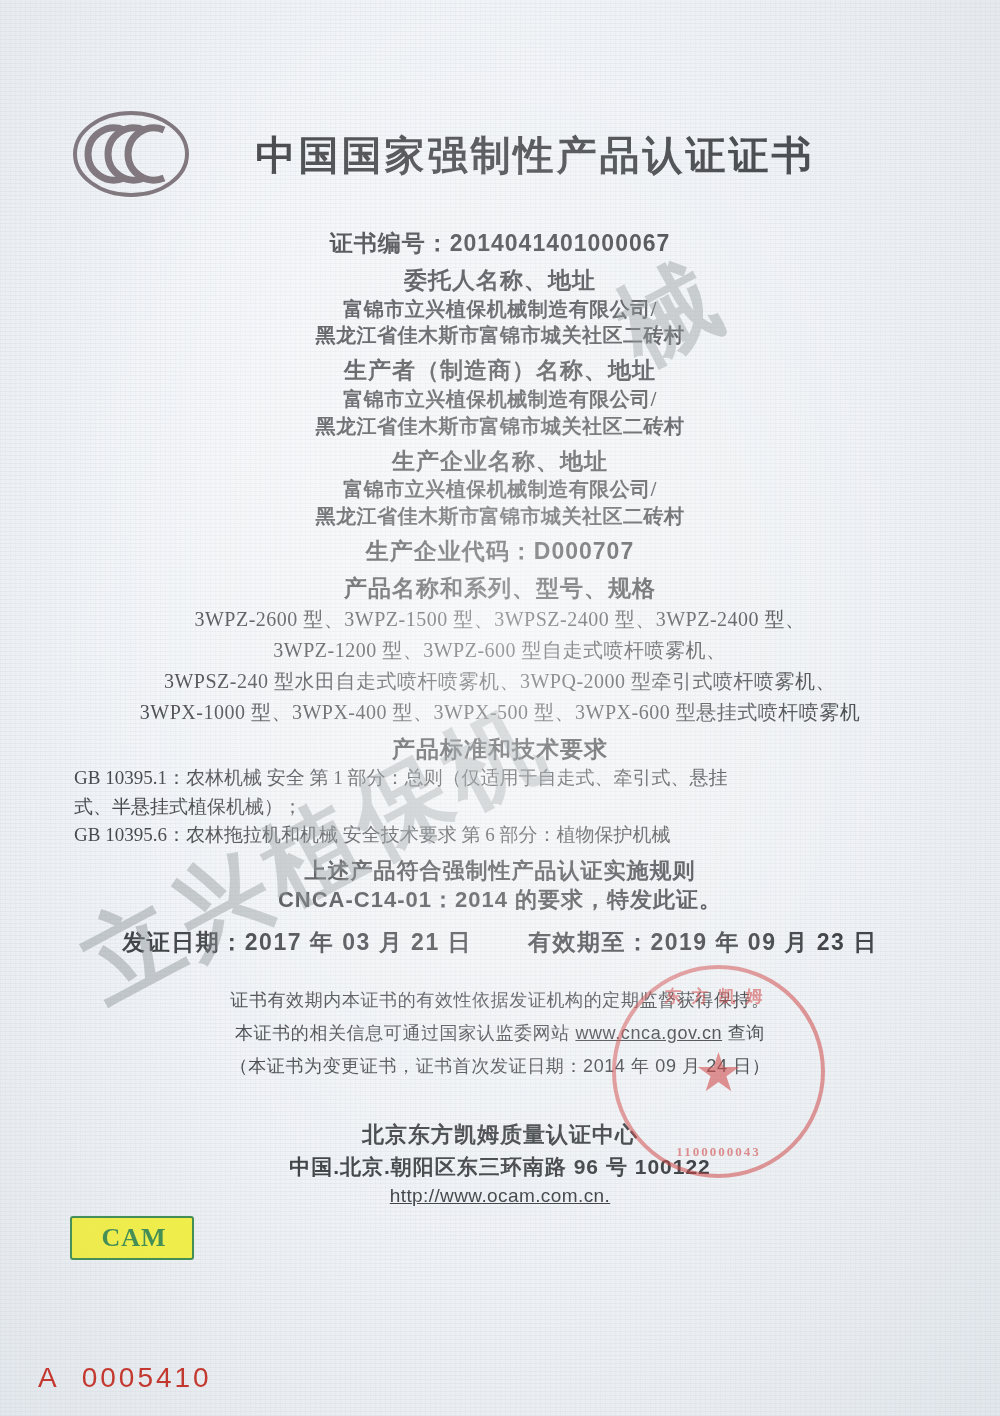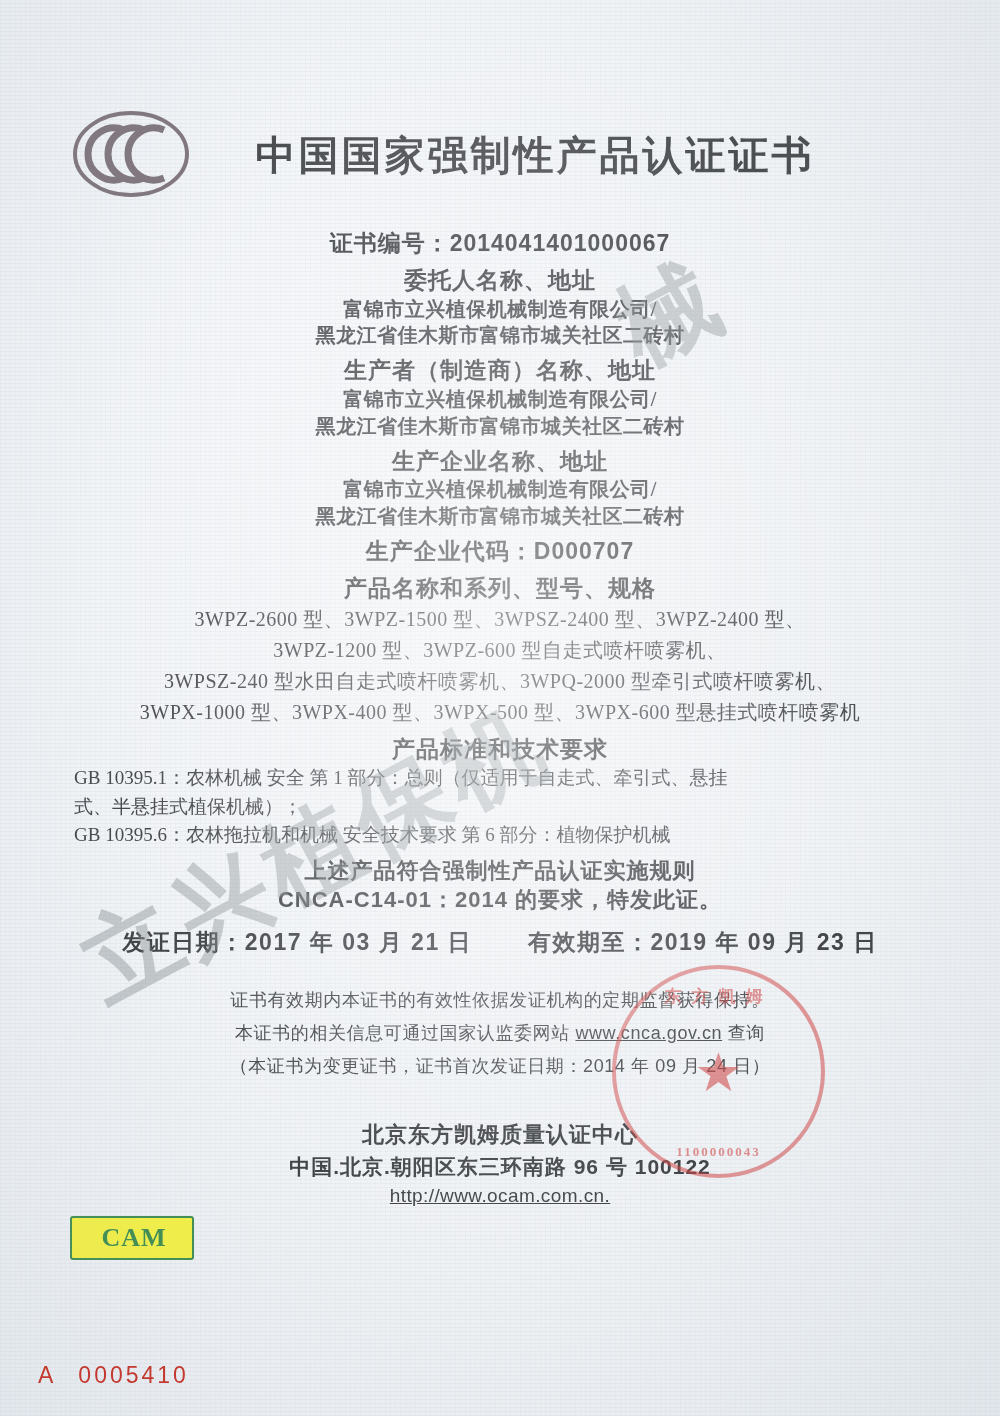--- a/index.html
+++ b/index.html
@@ -175,21 +175,21 @@
     letter-spacing: 1px;
     position: relative;
     padding-left: 4px;
   }
   
   .serial {
     position: absolute;
     left: 38px;
     top: 1362px;
     font-family: "Liberation Sans", sans-serif;
-    font-size: 23px;
+    font-size: 28px;
     color: #c4392f;
     letter-spacing: 3px;
   }
   .serial .pfx { margin-right: 22px; }
   
   .wm {
     position: absolute;
     color: rgba(110,118,122,0.42);
     font-family: "Liberation Serif", serif;
     font-weight: bold;

